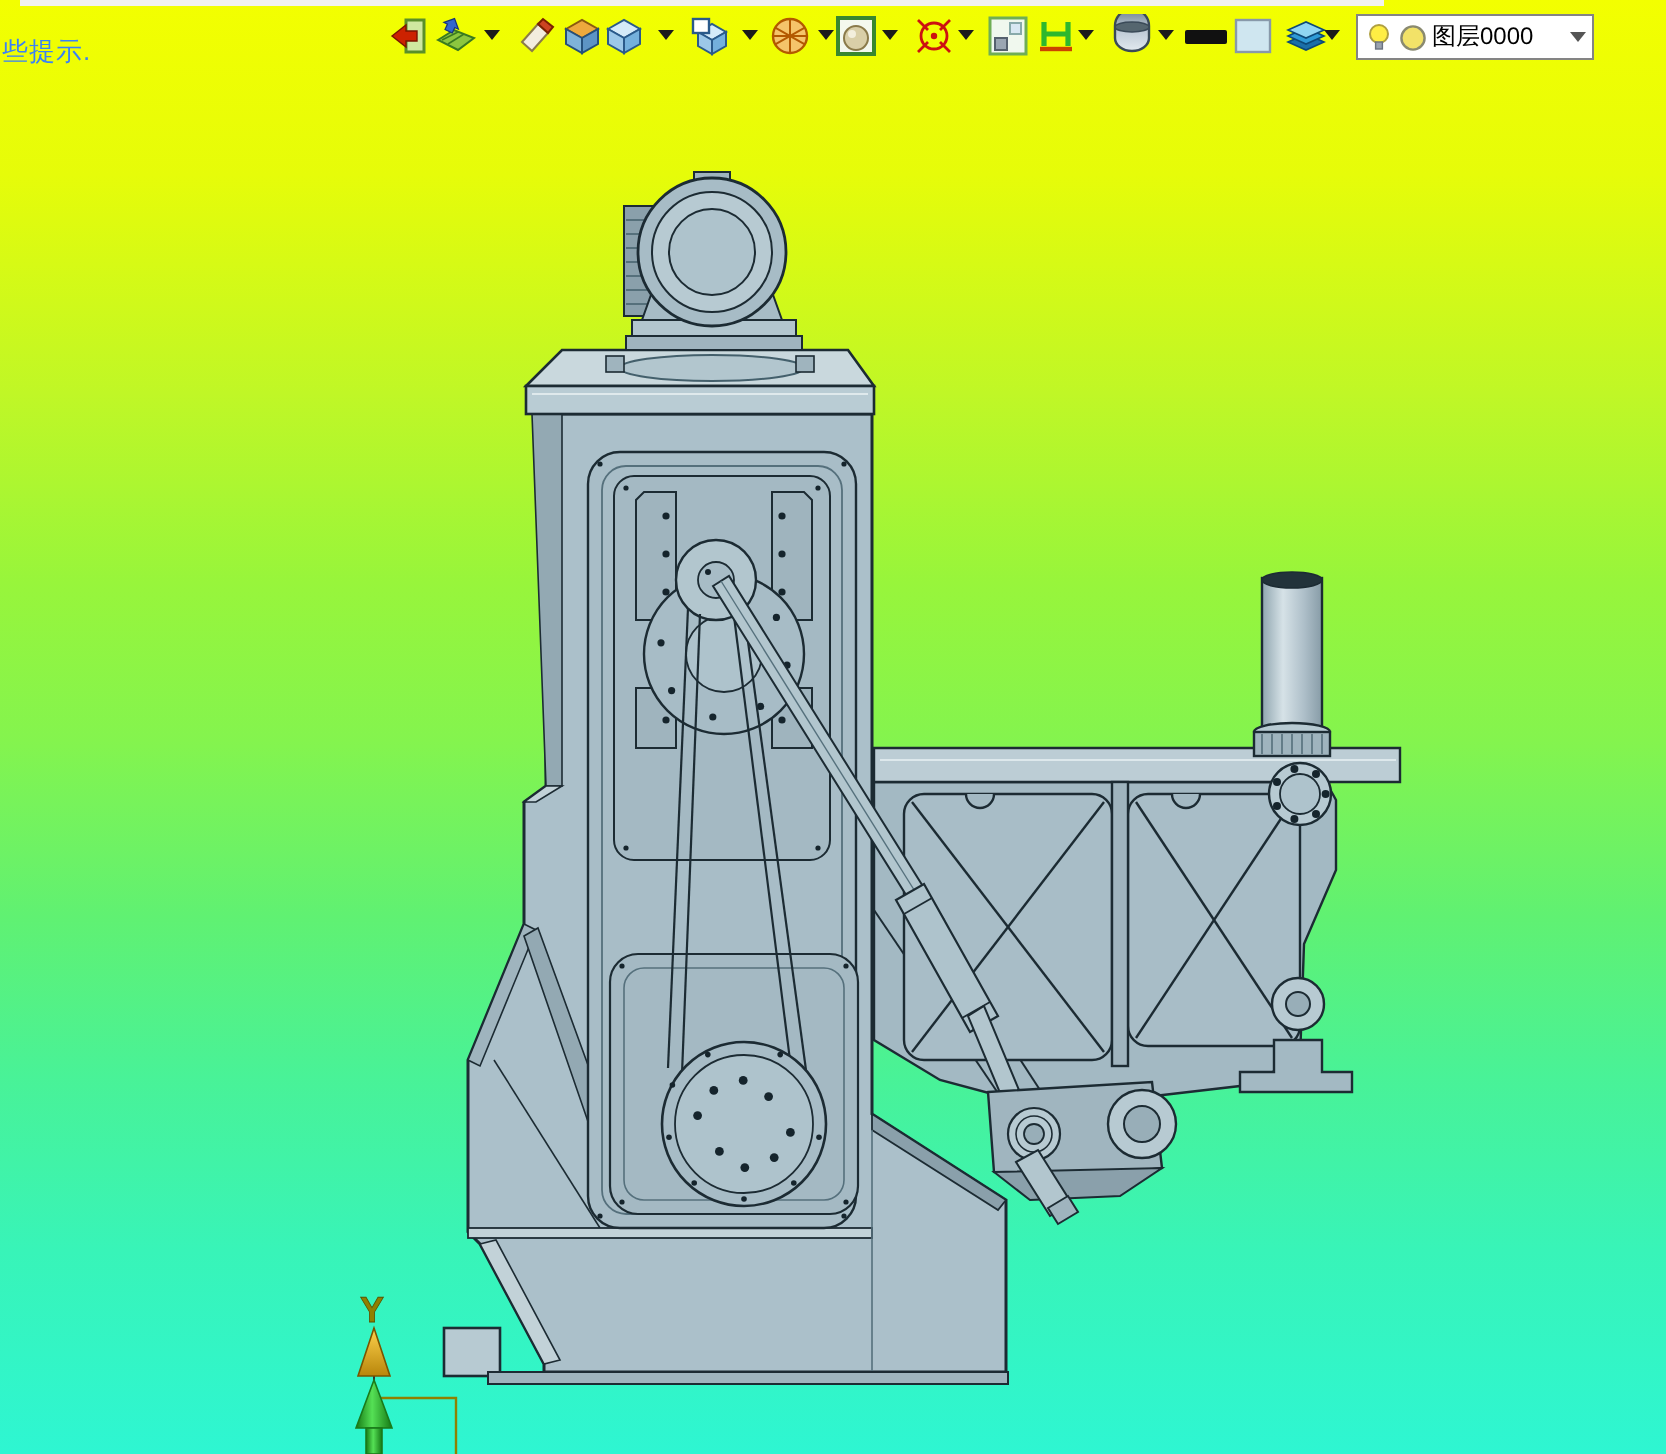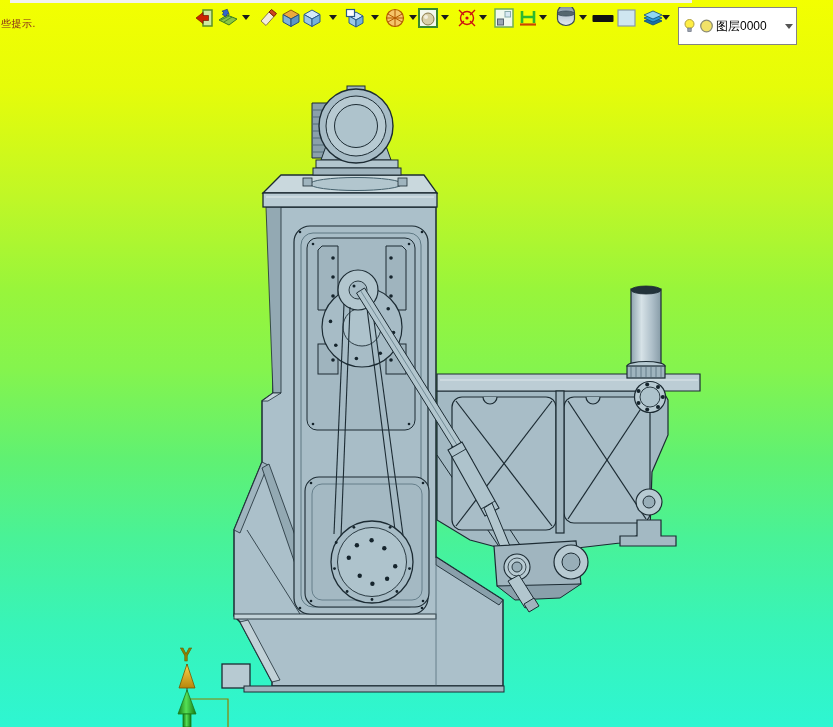--- a/index.html
+++ b/index.html
@@ -2,25 +2,25 @@
 <html><head>
 <meta charset="utf-8">
 <style>
   html,body{margin:0;padding:0;}
   body{
     width:833px;height:727px;overflow:hidden;position:relative;
     font-family:"Liberation Sans",sans-serif;
     background:linear-gradient(180deg,#f3ff00 0%,#e6fc09 12%,#c0f726 27%,#98f53b 40%,#84f44e 51%,#60f172 63%,#49f297 74%,#38f4b8 86%,#2ef6d2 100%);
   }
   .top-strip{position:absolute;left:10px;top:0;width:682px;height:3px;background:#f2f2ee;}
-  .hint{position:absolute;left:1px;top:17px;font-size:10px;color:#7f1d1d;letter-spacing:0.5px;}
+  .hint{position:absolute;left:1px;top:17px;font-size:13px;color:#3b82f6;letter-spacing:0.5px;}
   .icon{position:absolute;top:7px;width:22px;height:22px;}
   .icon svg{display:block;}
   .dd{position:absolute;top:15px;width:0;height:0;border-left:4px solid transparent;border-right:4px solid transparent;border-top:5px solid #1b1b1b;}
-  .combo{position:absolute;left:678px;top:7px;width:119px;height:38px;background:#ffffff;border:1px solid #848484;box-sizing:border-box;display:flex;align-items:center;gap:2px;padding-left:3px;}
+  .combo{position:absolute;left:678px;top:7px;width:119px;height:23px;background:#ffffff;border:1px solid #848484;box-sizing:border-box;display:flex;align-items:center;gap:2px;padding-left:3px;}
   .combo-text{font-size:12px;color:#000;flex:1;white-space:nowrap;overflow:hidden;}
   .combo-btn{width:15px;height:100%;display:flex;align-items:center;justify-content:center;}
   .combo-btn span{width:0;height:0;border-left:4px solid transparent;border-right:4px solid transparent;border-top:5px solid #555;}
   svg.machine{position:absolute;left:0;top:0;}
 </style>
 </head>
 <body>
 
 <div class="top-strip"></div>
 <div class="hint">些提示.</div>

